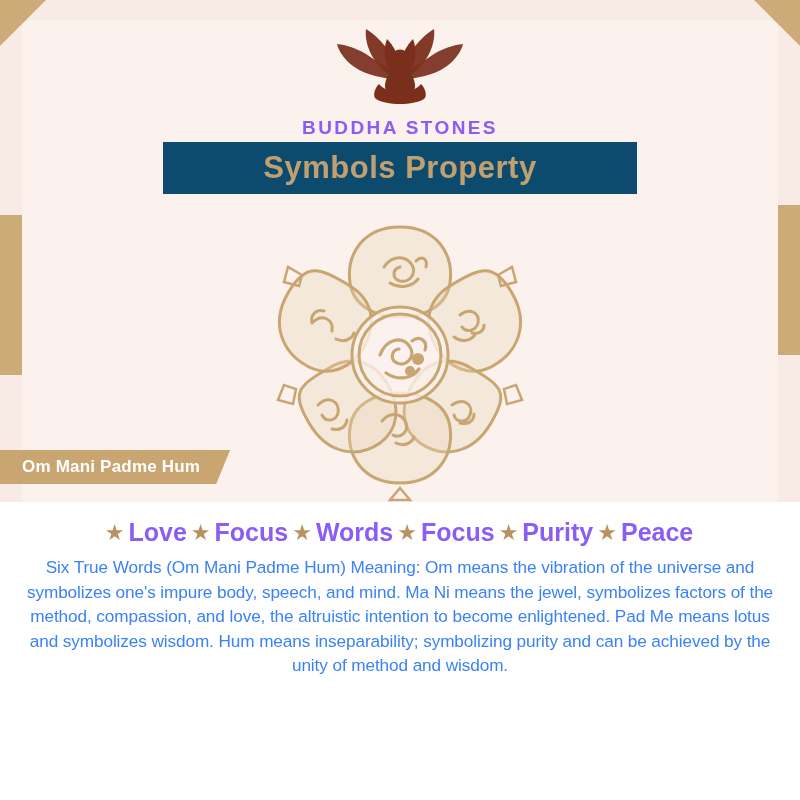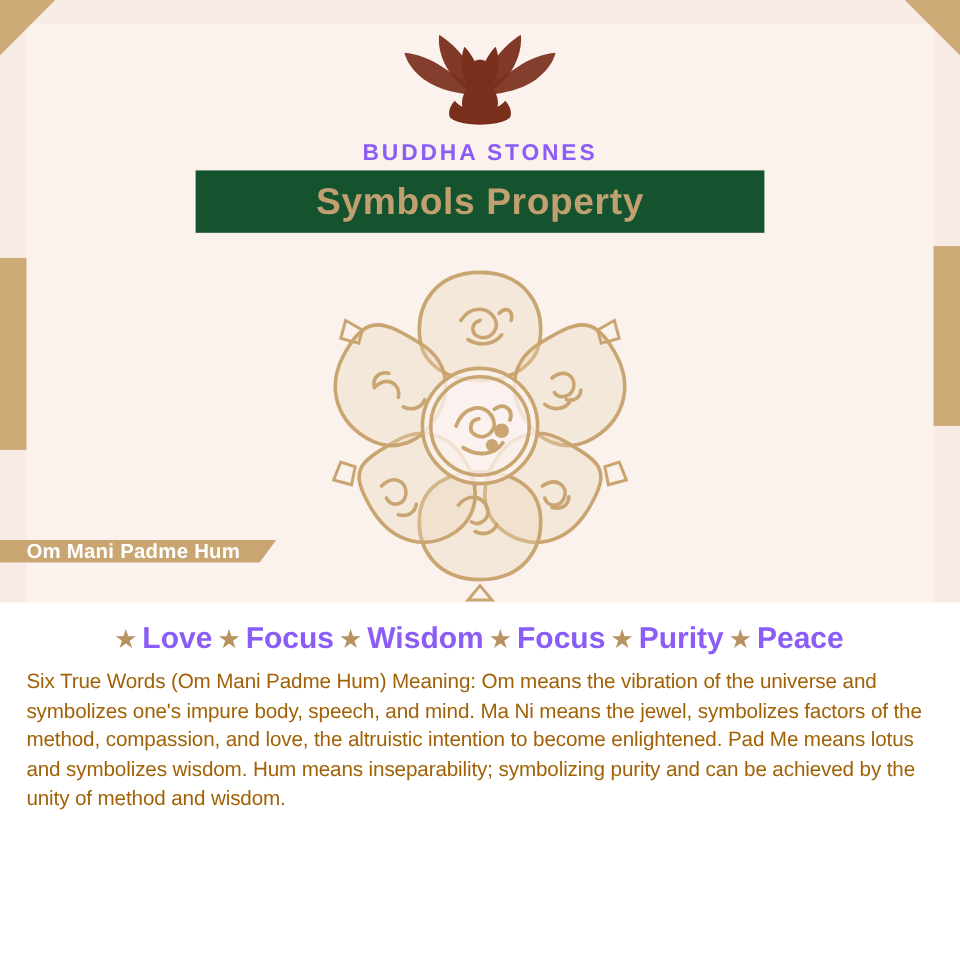--- a/index.html
+++ b/index.html
@@ -88,21 +88,21 @@
     color: #8b5cf6;
     margin-top: -6px;
   }
   
   .title-bar {
     position: absolute;
     top: 142px;
     left: 163px;
     width: 474px;
     height: 52px;
-    background: #14532d;
+    background: #0c4a6e;
     display: flex;
     align-items: center;
     justify-content: center;
   }
   .title-text {
     font-size: 31px;
     font-weight: bold;
     color: #c0a070;
     letter-spacing: 0.5px;
   }
@@ -113,21 +113,21 @@
     left: 50%;
     transform: translateX(-50%);
     width: 320px;
     height: 300px;
   }
   
   .ribbon {
     position: absolute;
     left: 0;
     top: 450px;
-    height: 19px;
+    height: 34px;
     background: #c9a571;
     display: flex;
     align-items: center;
     padding: 0 18px 0 22px;
     color: #ffffff;
     font-size: 17px;
     font-weight: bold;
     letter-spacing: 0.2px;
     clip-path: polygon(0 0, 100% 0, calc(100% - 14px) 100%, 0 100%);
     padding-right: 30px;
@@ -159,22 +159,22 @@
     padding: 0 3px;
   }
   .star {
     font-size: 22px;
     color: #b9935f;
     padding: 0 1px;
   }
   .body-text {
     font-size: 17.2px;
     line-height: 1.43;
-    color: #a16207;
-    text-align: left;
+    color: #3b82f6;
+    text-align: center;
     letter-spacing: -0.1px;
   }
   .body-text p {
     margin: 0;
   }
 </style>
 </head>
 <body>
 
 <div class="page">
@@ -264,21 +264,21 @@
     <span>Om Mani Padme Hum</span>
   </div>
 
   <div class="content">
     <div class="keywords">
       <span class="star">★</span>
       <span class="kw">Love</span>
       <span class="star">★</span>
       <span class="kw">Focus</span>
       <span class="star">★</span>
-      <span class="kw">Wisdom</span>
+      <span class="kw">Words</span>
       <span class="star">★</span>
       <span class="kw">Focus</span>
       <span class="star">★</span>
       <span class="kw">Purity</span>
       <span class="star">★</span>
       <span class="kw">Peace</span>
     </div>
 
     <div class="body-text">
       <p>Six True Words (Om Mani Padme Hum) Meaning: Om means the vibration of the universe and symbolizes one's impure body, speech, and mind. Ma Ni means the jewel, symbolizes factors of the method, compassion, and love, the altruistic intention to become enlightened. Pad Me means lotus and symbolizes wisdom. Hum means inseparability; symbolizing purity and can be achieved by the unity of method and wisdom.</p>

